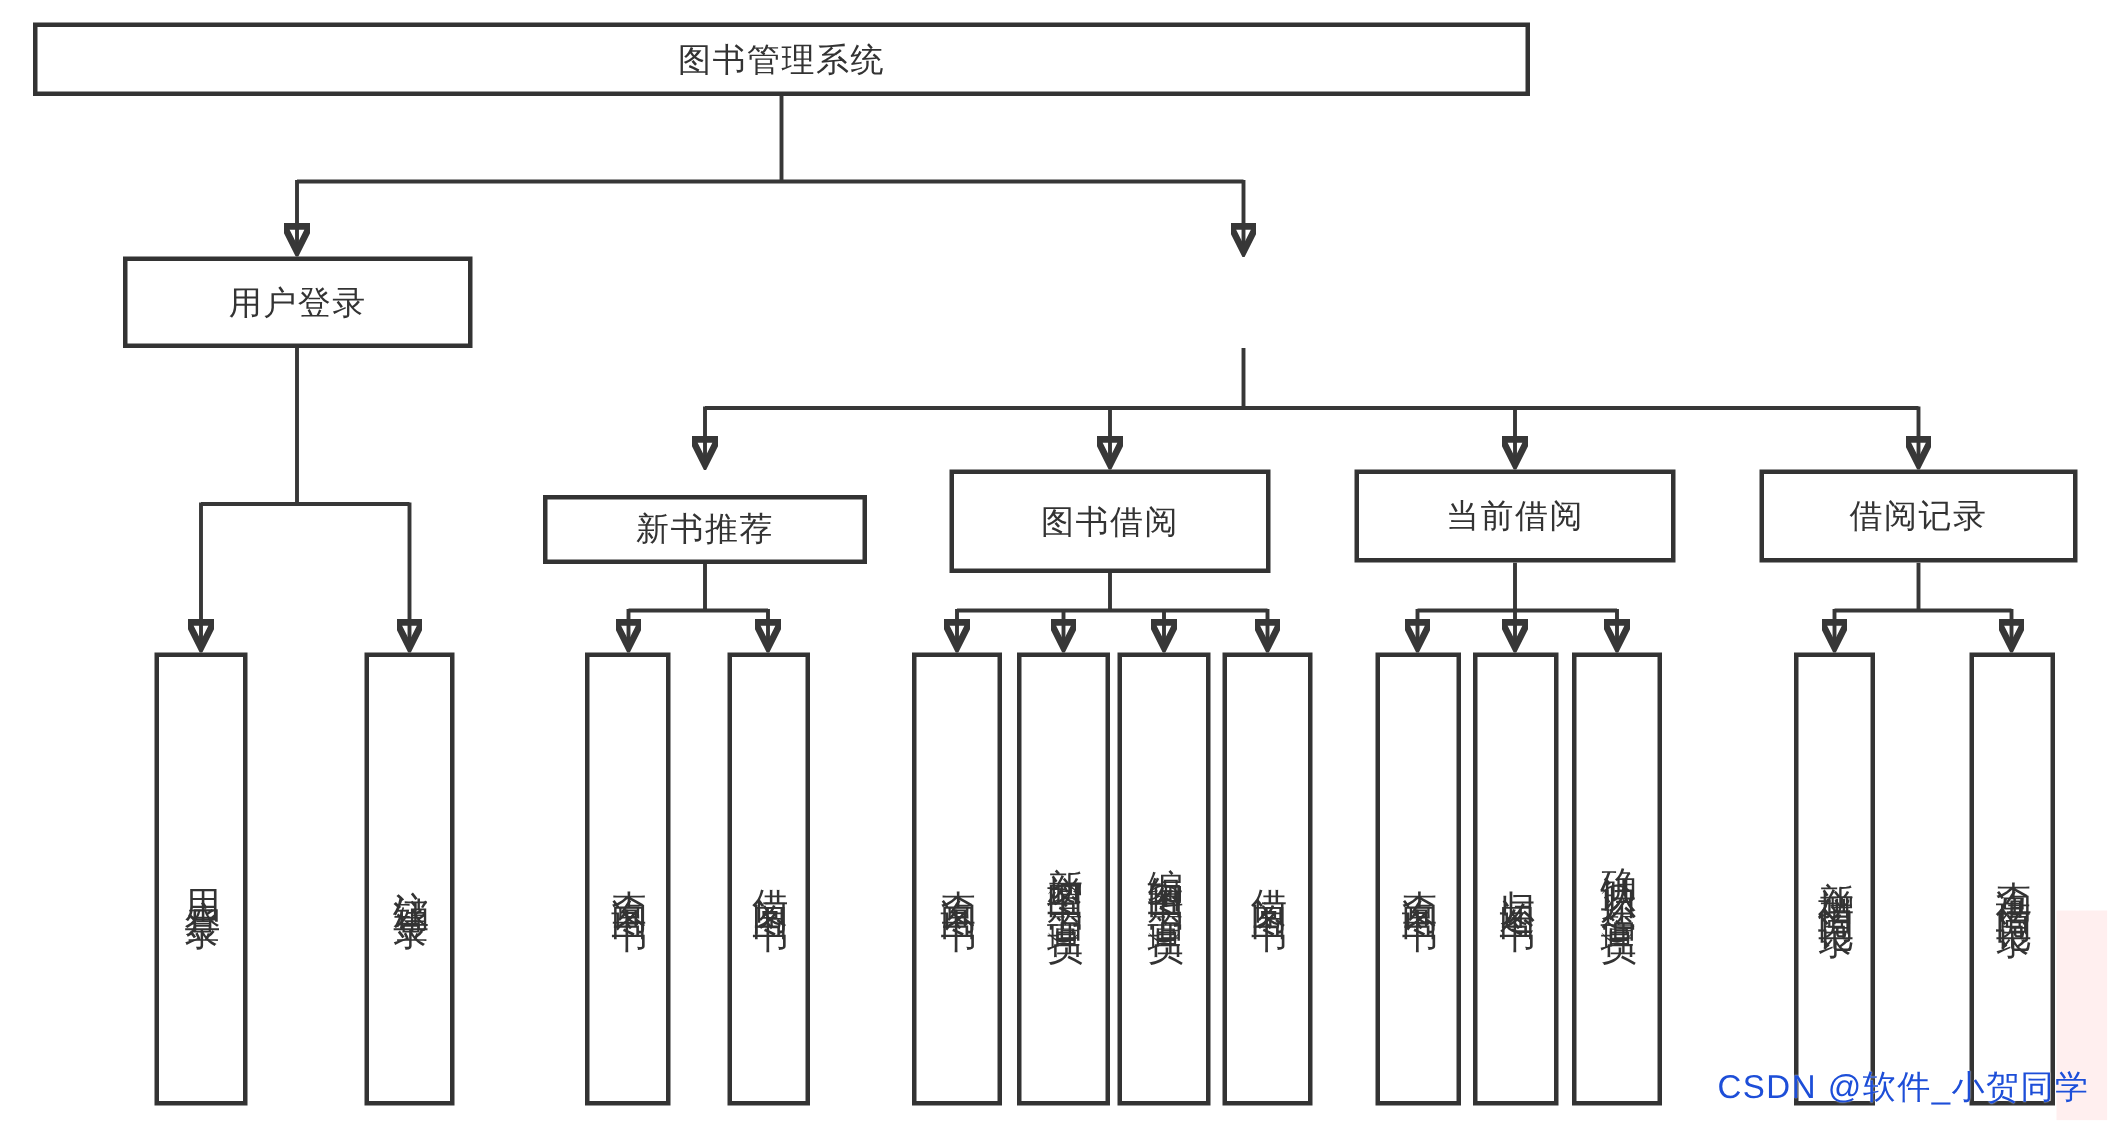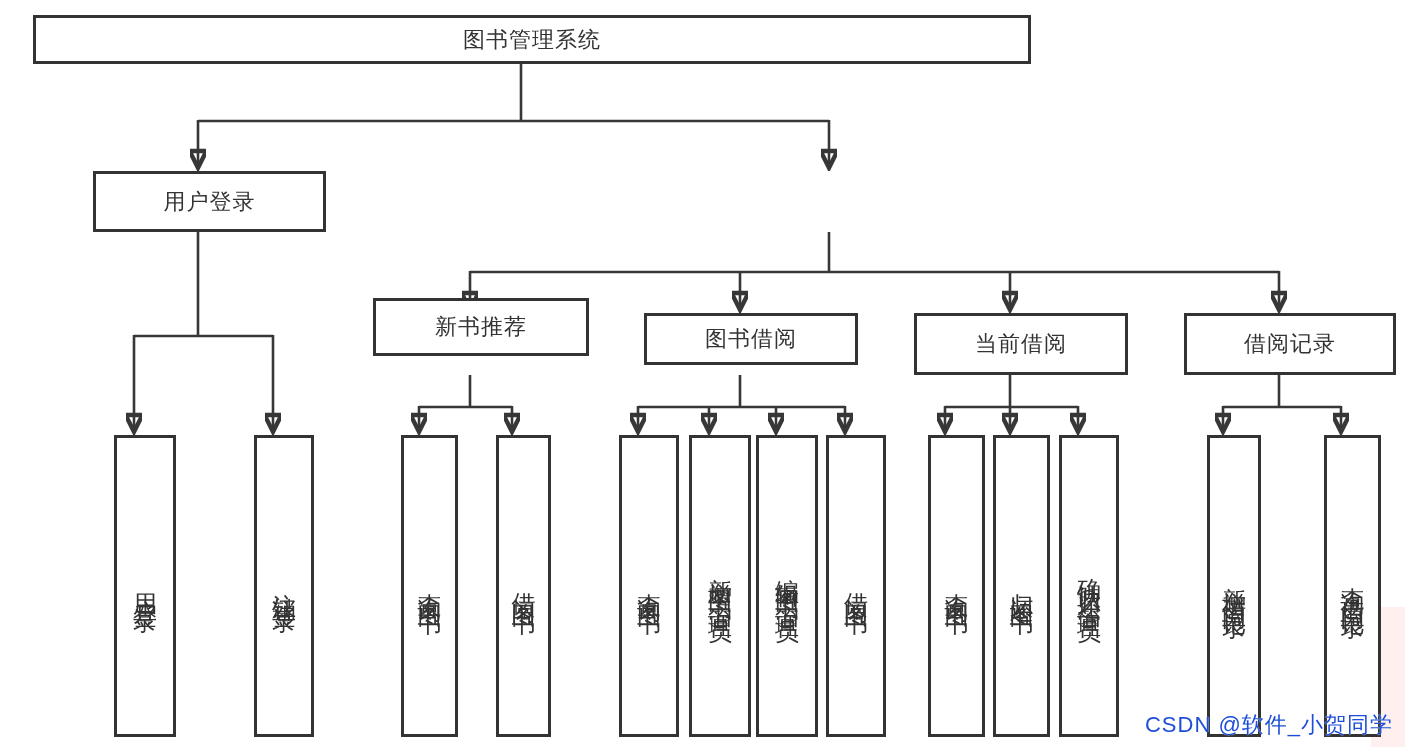--- a/index.html
+++ b/index.html
@@ -18,21 +18,20 @@
     stroke:#373737;stroke-width:2.6;fill:none;
   }
   .node{
     position:absolute;
     box-sizing:border-box;
     border:3px solid #333333;
     background:#ffffff;
     display:flex;align-items:center;justify-content:center;
     color:#333333;
     z-index:2;
-    margin-left:11px;
   }
   .node.h .lbl{
     font-size:22px;letter-spacing:1px;white-space:nowrap;
   }
   .node.v{width:60px;height:302px;top:435px;}
   .node.v .lbl{
     writing-mode:vertical-rl;
     text-orientation:mixed;
     font-size:24px;
     letter-spacing:6px;
@@ -116,24 +115,24 @@
   </svg>
 
   <div class="node h" style="left:22px;top:15px;width:998px;height:49px">
     <span class="lbl">图书管理系统</span>
   </div>
 
   <div class="node h" style="left:82px;top:171px;width:233px;height:61px">
     <span class="lbl">用户登录</span>
   </div>
 
-  <div class="node h" style="left:362px;top:298px;width:216px;height:58px">
+  <div class="node h" style="left:362px;top:330px;width:216px;height:46px">
     <span class="lbl">新书推荐</span>
   </div>
-  <div class="node h" style="left:633px;top:313px;width:214px;height:52px">
+  <div class="node h" style="left:633px;top:313px;width:214px;height:69px">
     <span class="lbl">图书借阅</span>
   </div>
   <div class="node h" style="left:903px;top:313px;width:214px;height:62px">
     <span class="lbl">当前借阅</span>
   </div>
   <div class="node h" style="left:1173px;top:313px;width:212px;height:62px">
     <span class="lbl">借阅记录</span>
   </div>
 
   <div class="node v" style="left:103px;width:62px">

